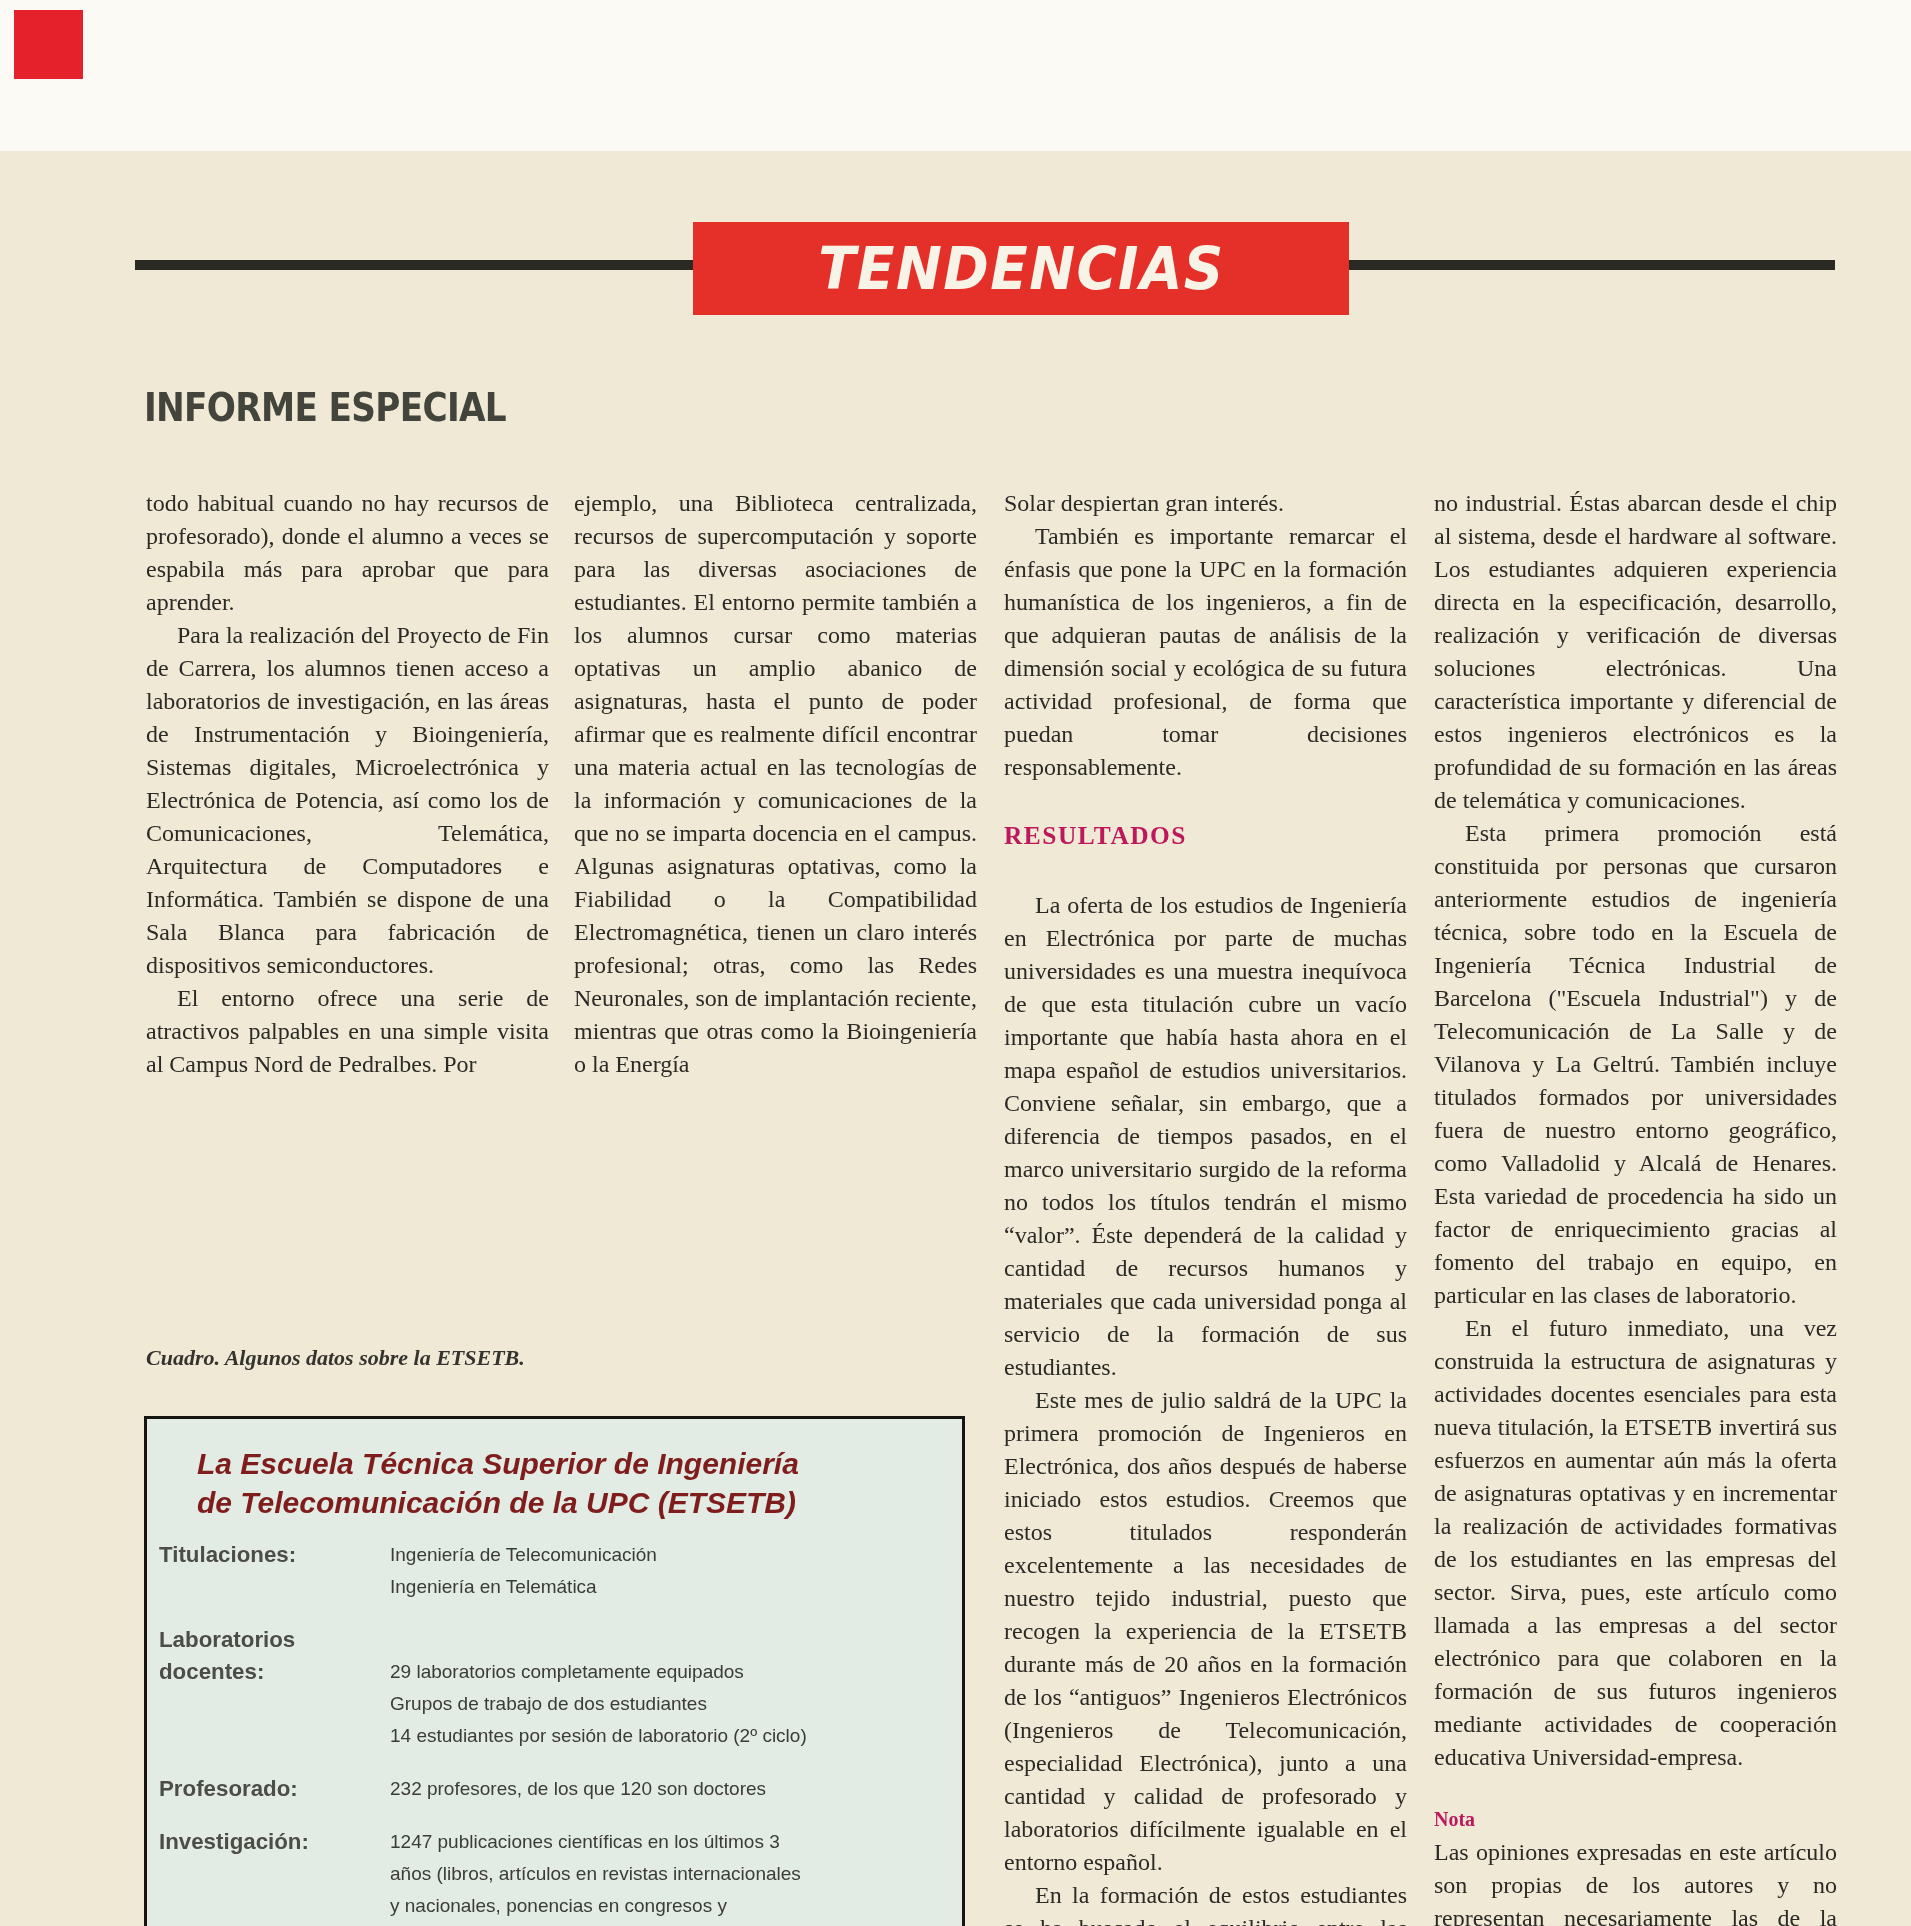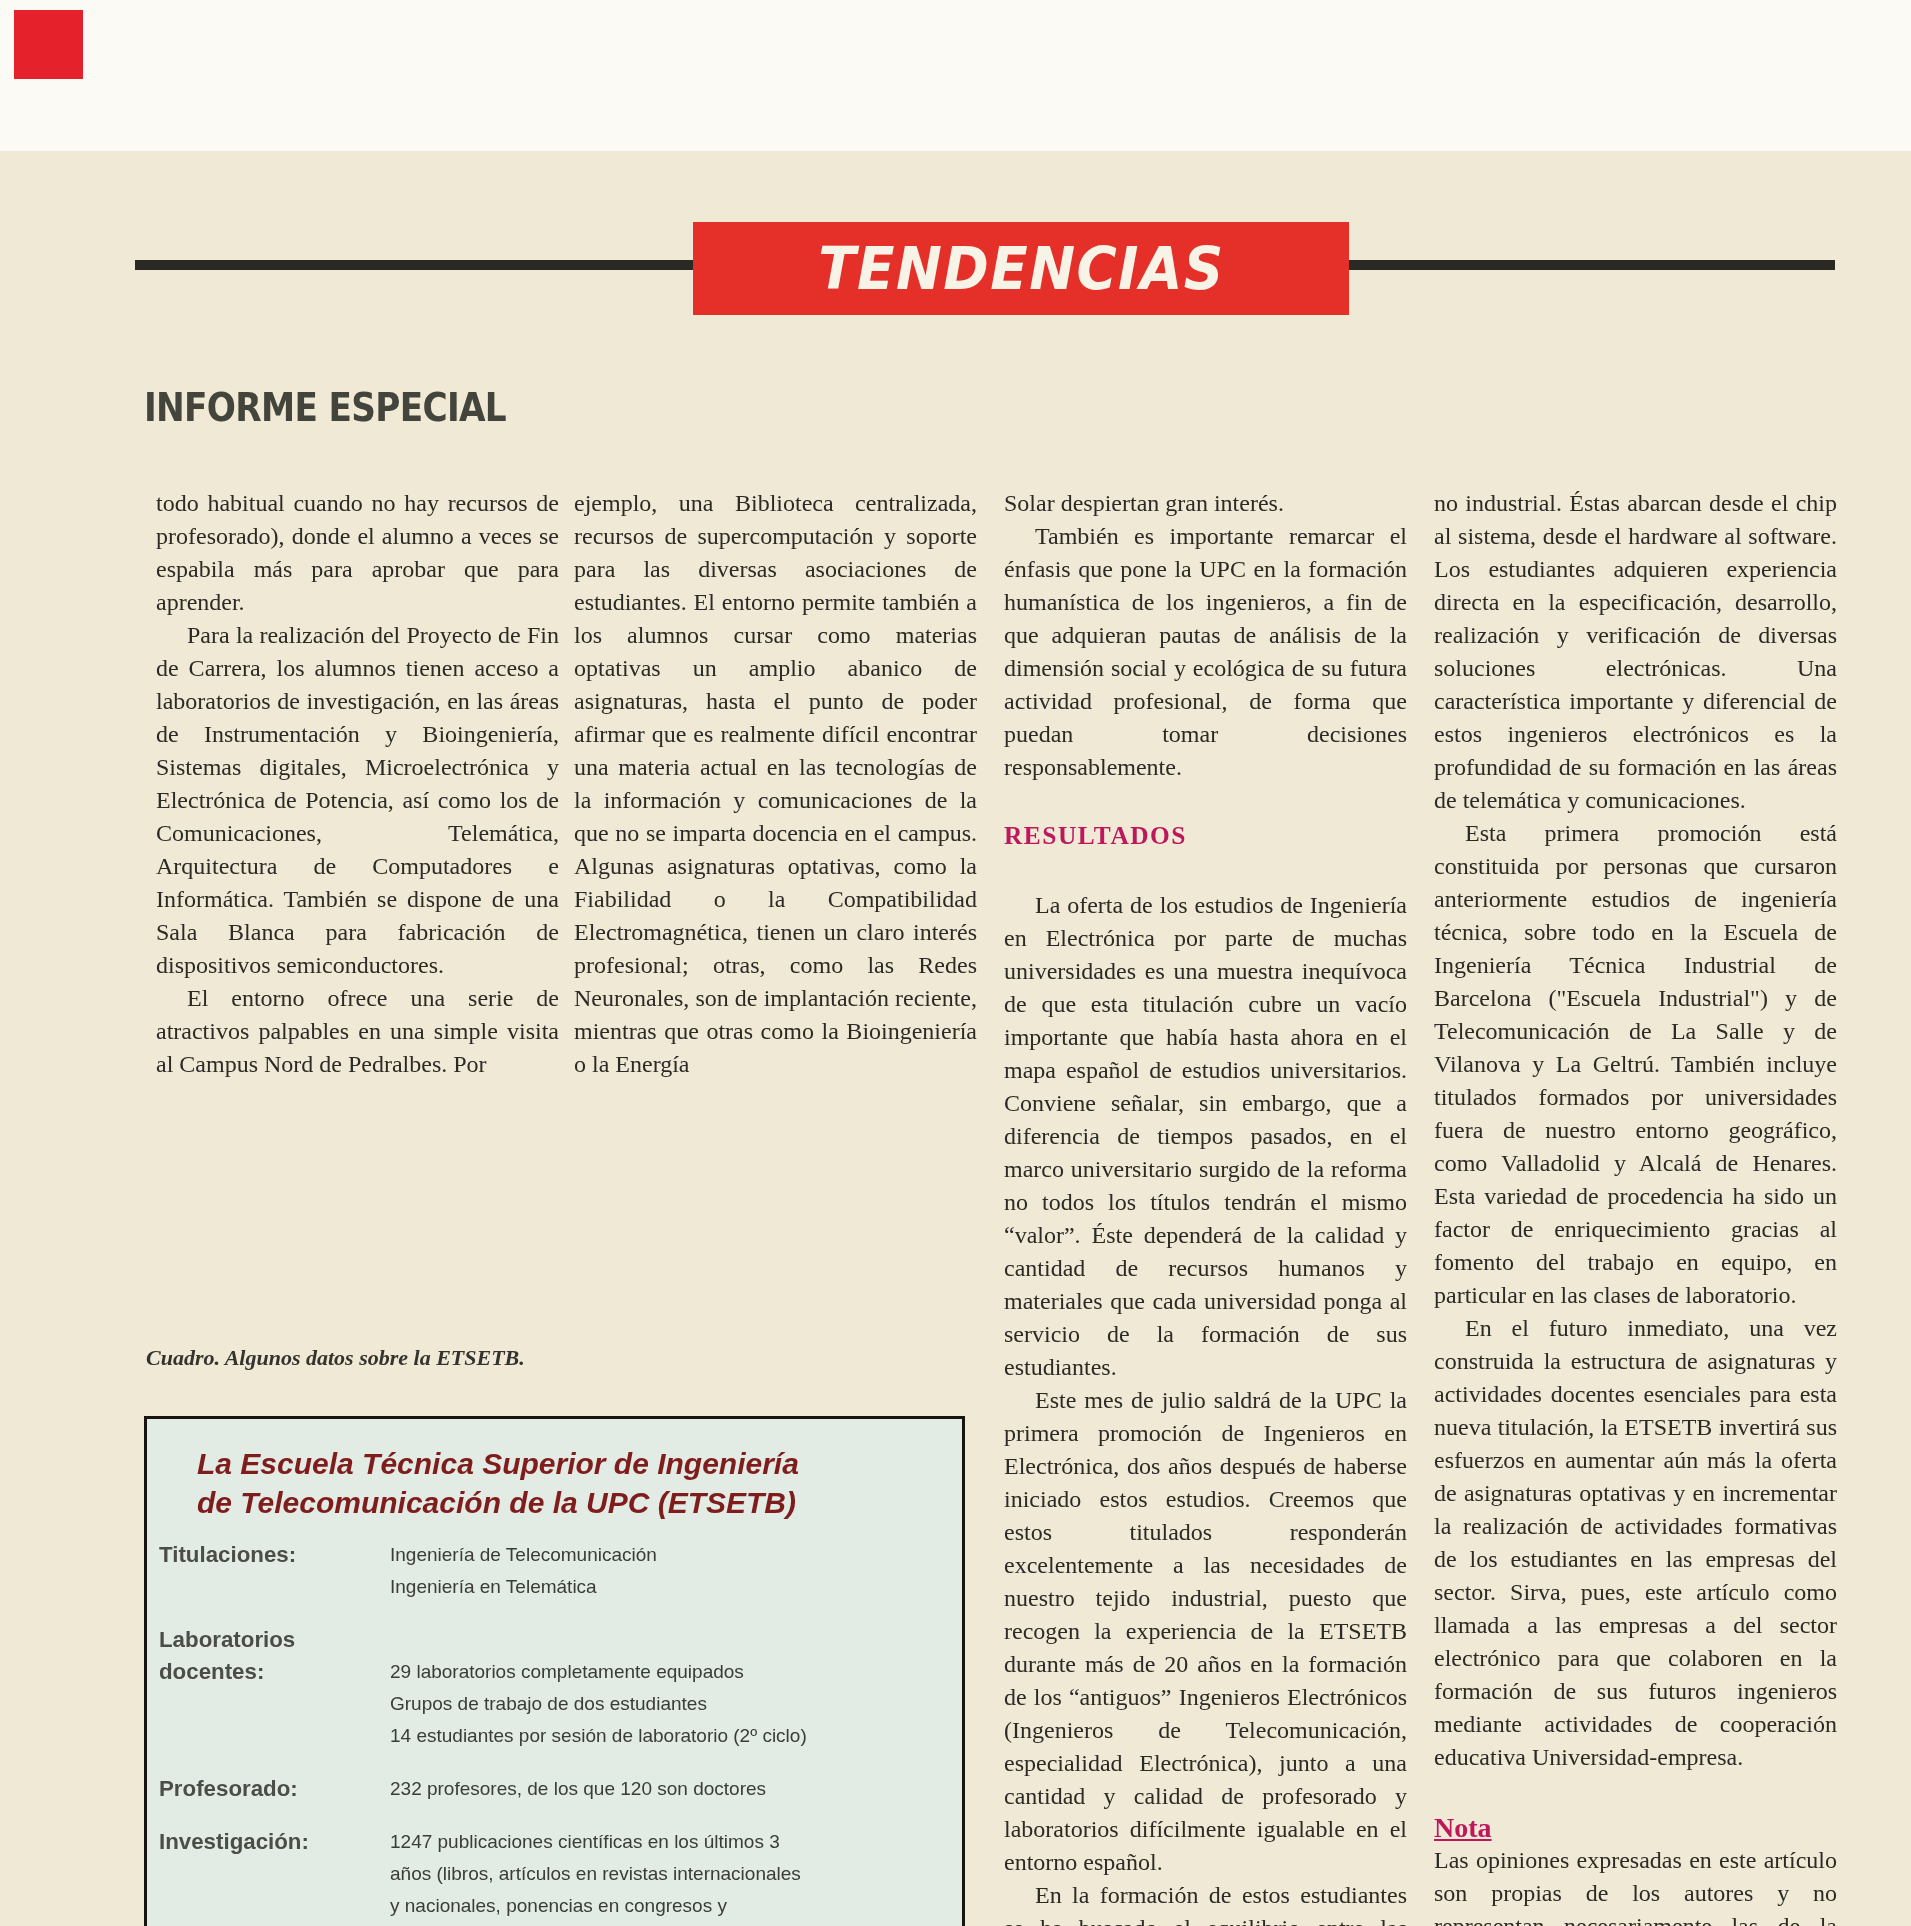--- a/index.html
+++ b/index.html
@@ -23,29 +23,29 @@
   .report-title{
     position:absolute;left:144px;top:385px;margin:0;
     font-family:"DejaVu Sans",sans-serif;font-weight:900;font-size:39px;
     color:#43443c;letter-spacing:-0.8px;white-space:nowrap;
     transform:scaleX(0.88);transform-origin:left;
   }
   .col{
     position:absolute;top:487px;width:403px;
     font-size:24px;line-height:33px;text-align:justify;
   }
-  .col-1{left:156px;}  .col-2{left:574px;}
+  .col-1{left:146px;}  .col-2{left:574px;}
   .col-3{left:1004px;} .col-4{left:1434px;}
   .col p{margin:0;}
   .col p.indent{text-indent:31px;}
   .col-heading{
     font-weight:bold;color:#be185d;
   }
   .h-results{font-size:25.4px;line-height:33px;letter-spacing:1.5px;margin:35px 0 37px 0;}
-  .h-nota{font-size:28px;line-height:33px;margin:37px 0 0 0;text-decoration:underline;}
+  .h-nota{font-size:20px;line-height:33px;margin:29px 0 0 0;}
   .caption{
     position:absolute;left:146px;top:1345px;
     font-style:italic;font-weight:bold;font-size:22px;color:#34332d;white-space:nowrap;
   }
   .infobox{
     position:absolute;left:144px;top:1416px;width:821px;height:1087px;
     box-sizing:border-box;border:3.9px solid #16150f;background:#e2ece5;
     font-family:"Liberation Sans","DejaVu Sans",sans-serif;overflow:hidden;
   }
   .infobox-title{

